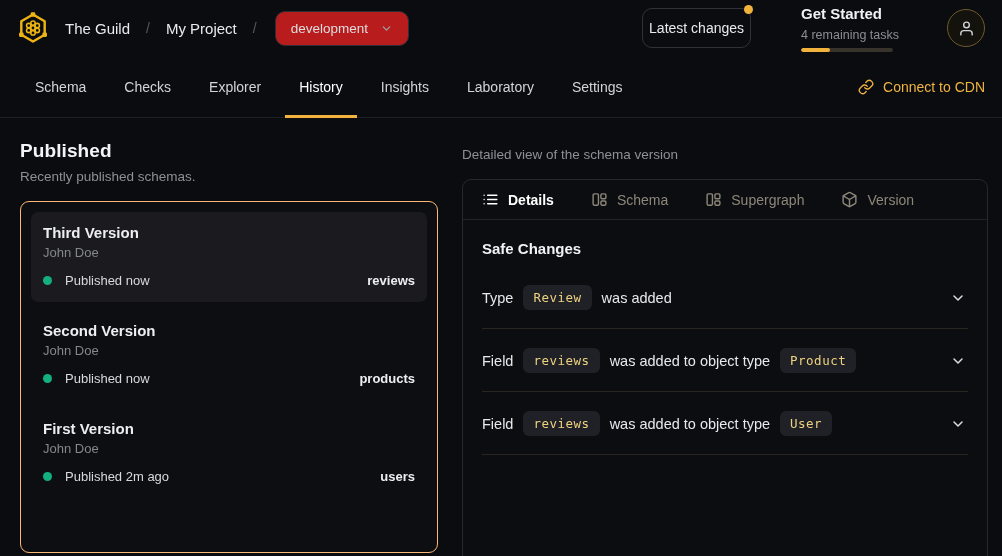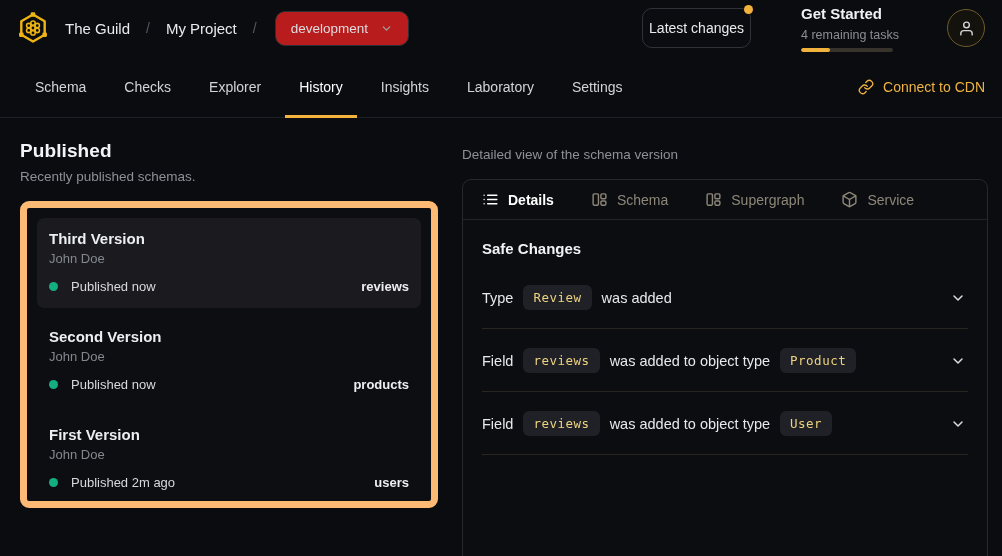--- a/index.html
+++ b/index.html
@@ -50,21 +50,21 @@
 
   
   .main { display:flex; height:438px; }
   .left-col { width:455px; flex-shrink:0; padding:22px 17px 0 20px; }
   .right-col { flex:1; min-width:0; padding:22px 14px 0 7px; }
   .page-title { font-size:19px; font-weight:700; color:#f3f4f6; letter-spacing:.1px; }
   .right-col .page-title { font-size:17px; }
   .page-sub { margin-top:7px; font-size:13.5px; color:#8d9096; }
 
   
-  .versions-card { margin-top:17px; height:307px; border:7px solid #fdba74; border-radius:9px; padding:10px; background:#0c0e12; }
+  .versions-card { margin-top:17px; height:352px; border:1px solid #fdba74; border-radius:9px; padding:10px; background:#0c0e12; }
   .version-item { padding:12px 12px 14px; border-radius:7px; cursor:pointer; }
   .version-item.selected { background:#1a1a1f; }
   .version-item + .version-item { margin-top:8px; }
   .vi-name { font-size:15px; font-weight:600; color:#eceef1; }
   .vi-author { margin-top:4px; font-size:13px; color:#84878d; }
   .vi-meta { margin-top:13px; display:flex; align-items:center; }
   .vi-dot { width:9px; height:9px; border-radius:50%; background:#13af81; margin-right:13px; flex-shrink:0; }
   .vi-pub { font-size:13px; color:#d7d9dc; }
   .vi-service { margin-left:auto; font-size:13px; font-weight:700; color:#eceef1; }
 
@@ -250,21 +250,21 @@
         </span>
 
         <span class="dtab">
           <span>
             <svg width="17" height="17" viewBox="0 0 24 24" fill="none" stroke="currentColor" stroke-width="2" stroke-linecap="round" stroke-linejoin="round">
               <path d="M21 16V8a2 2 0 0 0-1-1.73l-7-4a2 2 0 0 0-2 0l-7 4A2 2 0 0 0 3 8v8a2 2 0 0 0 1 1.73l7 4a2 2 0 0 0 2 0l7-4A2 2 0 0 0 21 16z"></path>
               <polyline points="3.27 6.96 12 12.01 20.73 6.96"></polyline>
                 <line x1="12" y1="22.08" x2="12" y2="12"></line>
             </svg>
           </span>
-          <span>Service</span>
+          <span>Version</span>
         </span>
       </div>
 
       <div class="detail-content">
         <h3 class="safe-title">Safe Changes</h3>
 
         <div class="changes">
 
           <div class="change-row">
             <span>Type</span>

